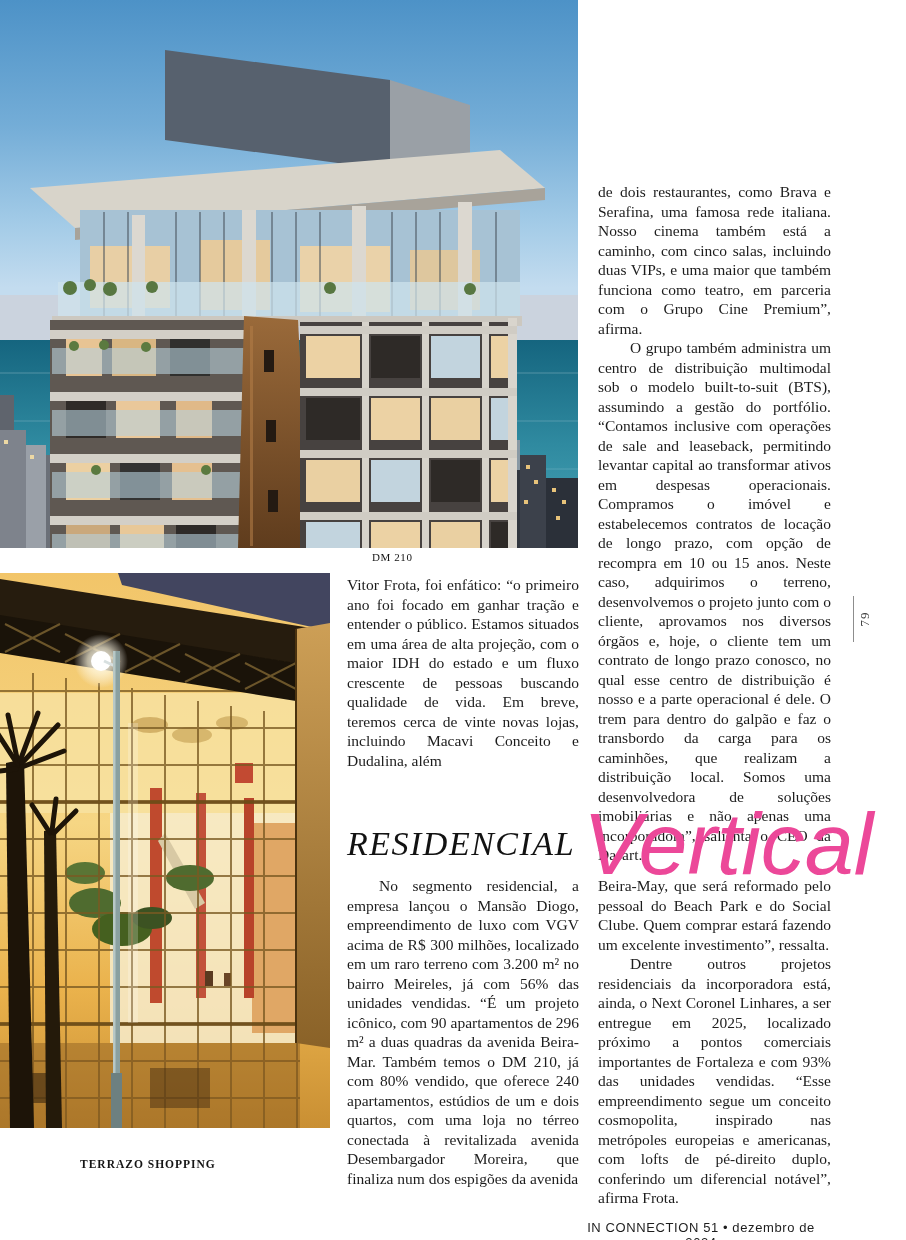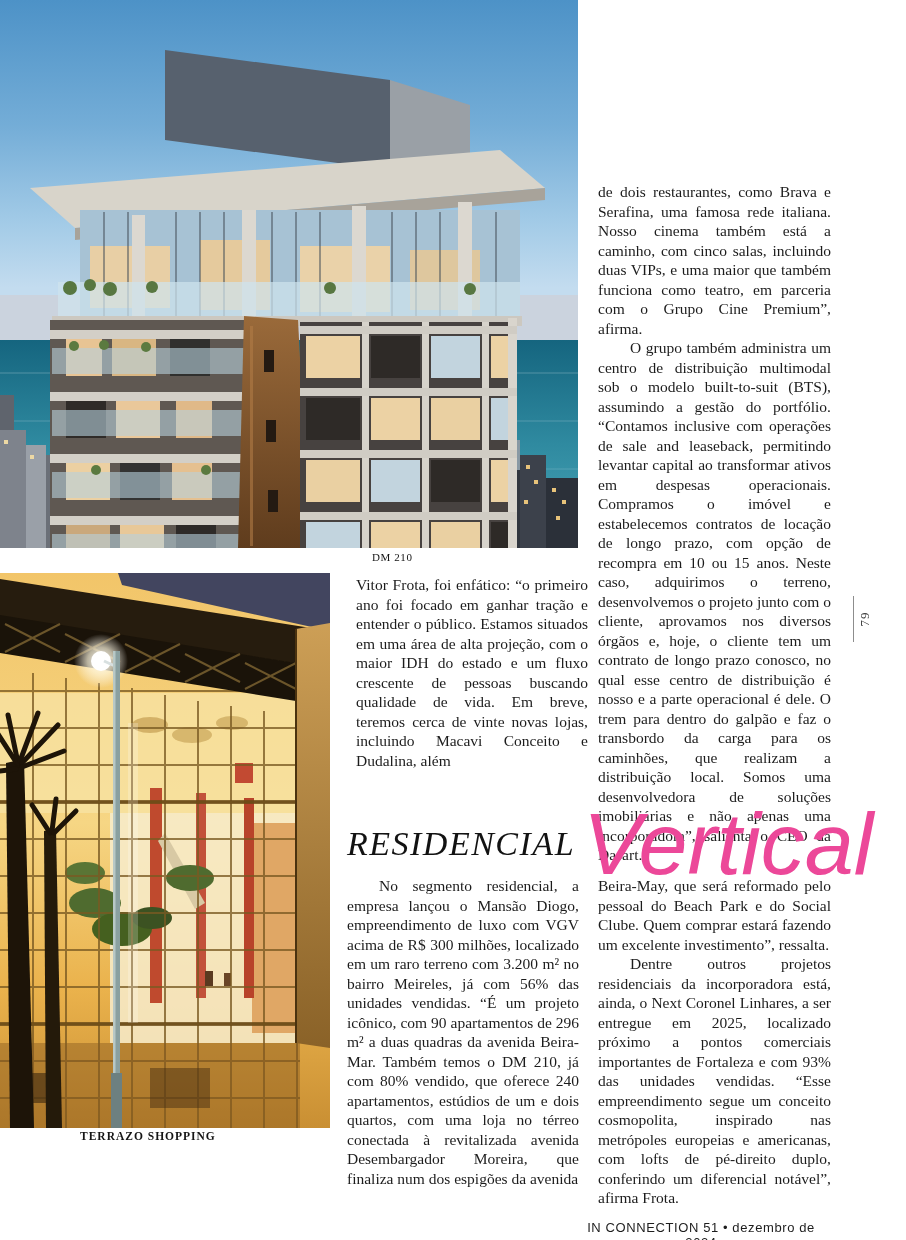--- a/index.html
+++ b/index.html
@@ -5,21 +5,21 @@
   html,body{margin:0;padding:0;background:#ffffff;}
   #page{
     position:relative;width:906px;height:1240px;background:#ffffff;overflow:hidden;
     font-family:"Liberation Serif","DejaVu Serif",serif;color:#1c1c1c;
   }
   .photo{position:absolute;display:block;}
   .caption{
     position:absolute;font-family:"Liberation Serif",serif;font-size:11px;
     letter-spacing:0.6px;color:#151515;text-align:left;
   }
-  .caption.bold{font-weight:bold;font-size:11.5px;letter-spacing:1px;}
+  .caption.bold{font-weight:bold;font-size:11.5px;letter-spacing:1px;margin-top:28px;}
   .col{
     position:absolute;text-align:justify;font-size:15.5px;line-height:19.5px;
     color:#1c1c1c;
   }
   .col p{margin:0;}
   .col p.indent{text-indent:32px;font-family:Liberation Serif, serif;}
   .headline{
     position:absolute;left:347px;top:800px;width:556px;
     display:flex;align-items:center;gap:8px;white-space:nowrap;line-height:1;
   }
@@ -213,21 +213,21 @@
       <rect x="300" y="512" width="217" height="8" fill="#d0ccc4"></rect>
     </g>
   </svg>
   <div class="caption" style="top:551px;right:334px;width:200px;">DM 210</div>
 
   <div class="col" style="left:598px;top:146px;width:233px;margin-top:36px;">
     <p>de dois restaurantes, como Brava e Serafina, uma famosa rede italiana. Nosso cinema também está a caminho, com cinco salas, incluindo duas VIPs, e uma maior que também funciona como teatro, em parceria com o Grupo Cine Premium”, afirma.</p>
     <p class="indent">O grupo também administra um centro de distribuição multimodal sob o modelo built-to-suit (BTS), assumindo a gestão do portfólio. “Contamos inclusive com operações de sale and leaseback, permitindo levantar capital ao transformar ativos em despesas operacionais. Compramos o imóvel e estabelecemos contratos de locação de longo prazo, com opção de recompra em 10 ou 15 anos. Neste caso, adquirimos o terreno, desenvolvemos o projeto junto com o cliente, aprovamos nos diversos órgãos e, hoje, o cliente tem um contrato de longo prazo conosco, no qual esse centro de distribuição é nosso e a parte operacional é dele. O trem para dentro do galpão e faz o transbordo da carga para os caminhões, que realizam a distribuição local. Somos uma desenvolvedora de soluções imobiliárias e não apenas uma incorporadora”, salienta o CEO da Dasart.</p>
   </div>
 
-  <div class="col" style="left:356px;top:575px;width:232px;">
+  <div class="col" style="left:347px;top:575px;width:232px;">
     <p>Vitor Frota, foi enfático: “o primeiro ano foi focado em ganhar tração e entender o público. Estamos situados em uma área de alta projeção, com o maior IDH do estado e um fluxo crescente de pessoas buscando qualidade de vida. Em breve, teremos cerca de vinte novas lojas, incluindo Macavi Conceito e Dudalina, além</p>
   </div>
 
   <svg class="photo" style="left:0;top:573px;" width="330" height="555" viewBox="0 0 330 555" role="img">
     <defs>
       <linearGradient id="ambG" x1="0" y1="0" x2="0" y2="1">
         <stop offset="0" stop-color="#f2c569"></stop>
           <stop offset="0.45" stop-color="#f6d684"></stop>
         <stop offset="0.75" stop-color="#eab24c"></stop>
           <stop offset="1" stop-color="#c98f33"></stop>

